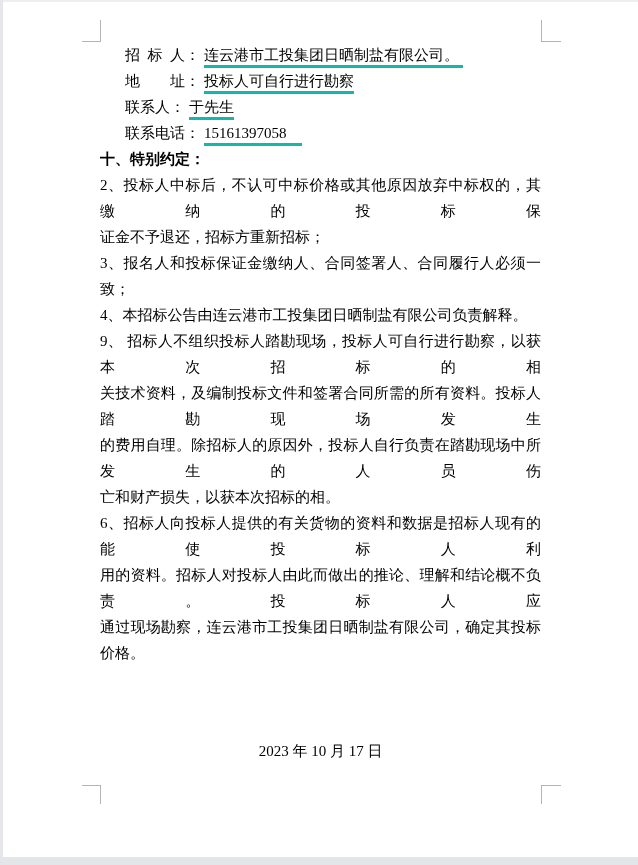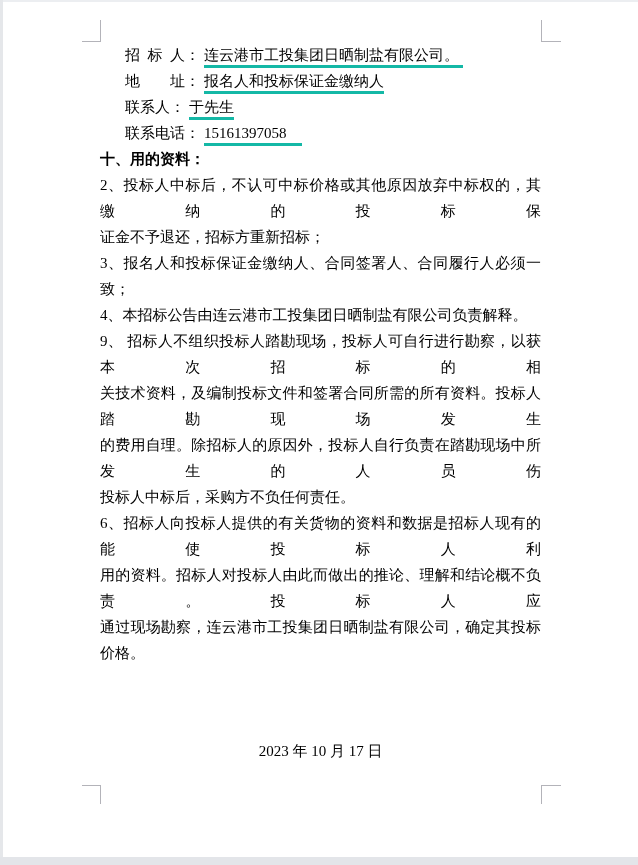--- a/index.html
+++ b/index.html
@@ -85,52 +85,52 @@
 
     <div class="contact">
         <div class="c-row"><span class="c-label just">
             <span>招</span>
             <span>标</span>
             <span>人</span>
           </span><span class="c-colon">：</span><span class="c-value">连云港市工投集团日晒制盐有限公司。 </span></div>
         <div class="c-row"><span class="c-label just">
             <span>地</span>
             <span>址</span>
-          </span><span class="c-colon">：</span><span class="c-value">报名人和投标保证金缴纳人</span></div>
+          </span><span class="c-colon">：</span><span class="c-value">投标人可自行进行勘察</span></div>
         <div class="c-row"><span class="c-label">
             <span>联</span>
             <span>系</span>
             <span>人</span>
           </span><span class="c-colon">：</span><span class="c-value">于先生</span></div>
         <div class="c-row"><span class="c-label">
             <span>联</span>
             <span>系</span>
             <span>电</span>
             <span>话</span>
           </span><span class="c-colon">：</span><span class="c-value">15161397058    </span></div>
       </div>
 
-    <div class="heading">十、用的资料：</div>
+    <div class="heading">十、特别约定：</div>
 
     <div class="clauses">
         <div class="clause">
           <div class="cl-line fill">2、投标人中标后，不认可中标价格或其他原因放弃中标权的，其缴纳的投标保</div>
           <div class="cl-line">证金不予退还，招标方重新招标；</div>
         </div>
         <div class="clause">
           <div class="cl-line">3、报名人和投标保证金缴纳人、合同签署人、合同履行人必须一致；</div>
         </div>
         <div class="clause">
           <div class="cl-line">4、本招标公告由连云港市工投集团日晒制盐有限公司负责解释。</div>
         </div>
         <div class="clause">
           <div class="cl-line fill">9、 招标人不组织投标人踏勘现场，投标人可自行进行勘察，以获本次招标的相</div>
           <div class="cl-line fill">关技术资料，及编制投标文件和签署合同所需的所有资料。投标人踏勘现场发生</div>
           <div class="cl-line fill">的费用自理。除招标人的原因外，投标人自行负责在踏勘现场中所发生的人员伤</div>
-          <div class="cl-line">投标人中标后，采购方不负任何责任。</div>
+          <div class="cl-line">亡和财产损失，以获本次招标的相。</div>
         </div>
         <div class="clause">
           <div class="cl-line fill">6、招标人向投标人提供的有关货物的资料和数据是招标人现有的能使投标人利</div>
           <div class="cl-line fill">用的资料。招标人对投标人由此而做出的推论、理解和结论概不负责。投标人应</div>
           <div class="cl-line">通过现场勘察，连云港市工投集团日晒制盐有限公司，确定其投标价格。</div>
         </div>
       </div>
 
     <div class="date">2023 年 10 月 17 日</div>
 

